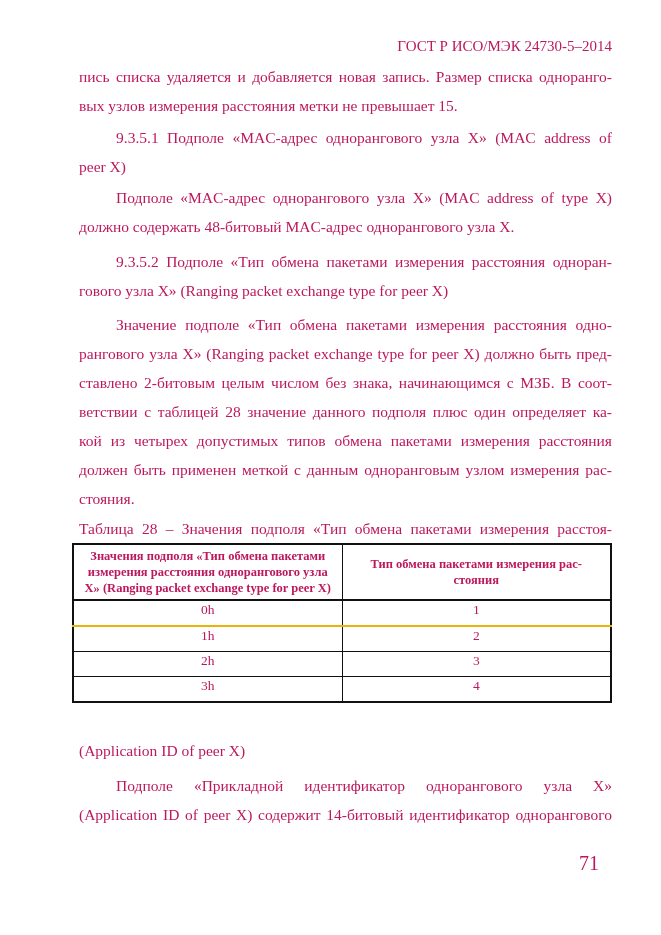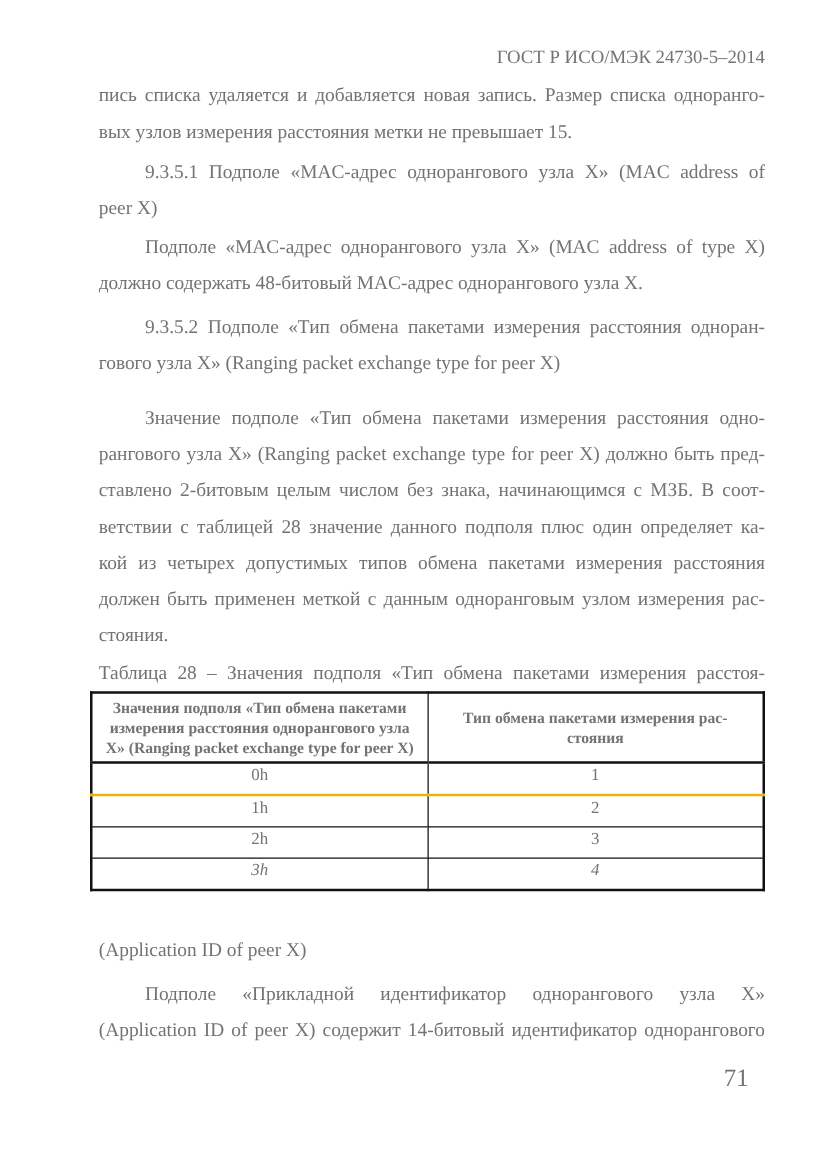--- a/index.html
+++ b/index.html
@@ -5,21 +5,21 @@
   html, body {
     margin: 0;
     padding: 0;
     background: #ffffff;
   }
   .page {
     position: relative;
     width: 627px;
     height: 935px;
     background: #ffffff;
-    color: #737373;
+    color: #be185d;
     font-family: "Liberation Serif", "DejaVu Serif", serif;
     overflow: hidden;
   }
   .running-head {
     position: absolute;
     top: 36px;
     left: 79px;
     width: 533px;
     text-align: right;
     font-size: 15px;
@@ -29,21 +29,21 @@
     position: absolute;
     top: 62px;
     left: 79px;
     width: 533px;
     font-size: 15.5px;
   }
   .block { margin: 0; }
   .block.m3  { margin-top: 3px; }
   .block.m2  { margin-top: 2px; }
   .block.m6  { margin-top: 6px; }
-  .block.m5  { margin-top: 15px; }
+  .block.m5  { margin-top: 5px; }
   .block.m1  { margin-top: 1px; }
   .line {
     height: 29px;
     line-height: 29px;
     overflow: hidden;
     text-align: left;
   }
   .line.just {
     text-align: justify;
     text-align-last: justify;
@@ -77,21 +77,21 @@
   }
   .th-line { line-height: 16px; height: 16px; overflow: hidden; }
   table.t28 tbody td {
     font-size: 13.5px;
     height: 23px;
     vertical-align: top;
     padding: 1px 4px 0 4px;
     border-bottom: 1px solid #111;
   }
   table.t28 tbody tr.thick td { border-bottom: 2px solid #eab308; }
-  table.t28 tbody tr:last-child td { border-bottom: none; font-style: italic; }
+  table.t28 tbody tr:last-child td { border-bottom: none; }
   .after-table { margin-top: 33px; }
   .page-number {
     position: absolute;
     top: 853px;
     left: 79px;
     width: 520px;
     text-align: right;
     font-size: 20px;
     line-height: 20px;
   }

